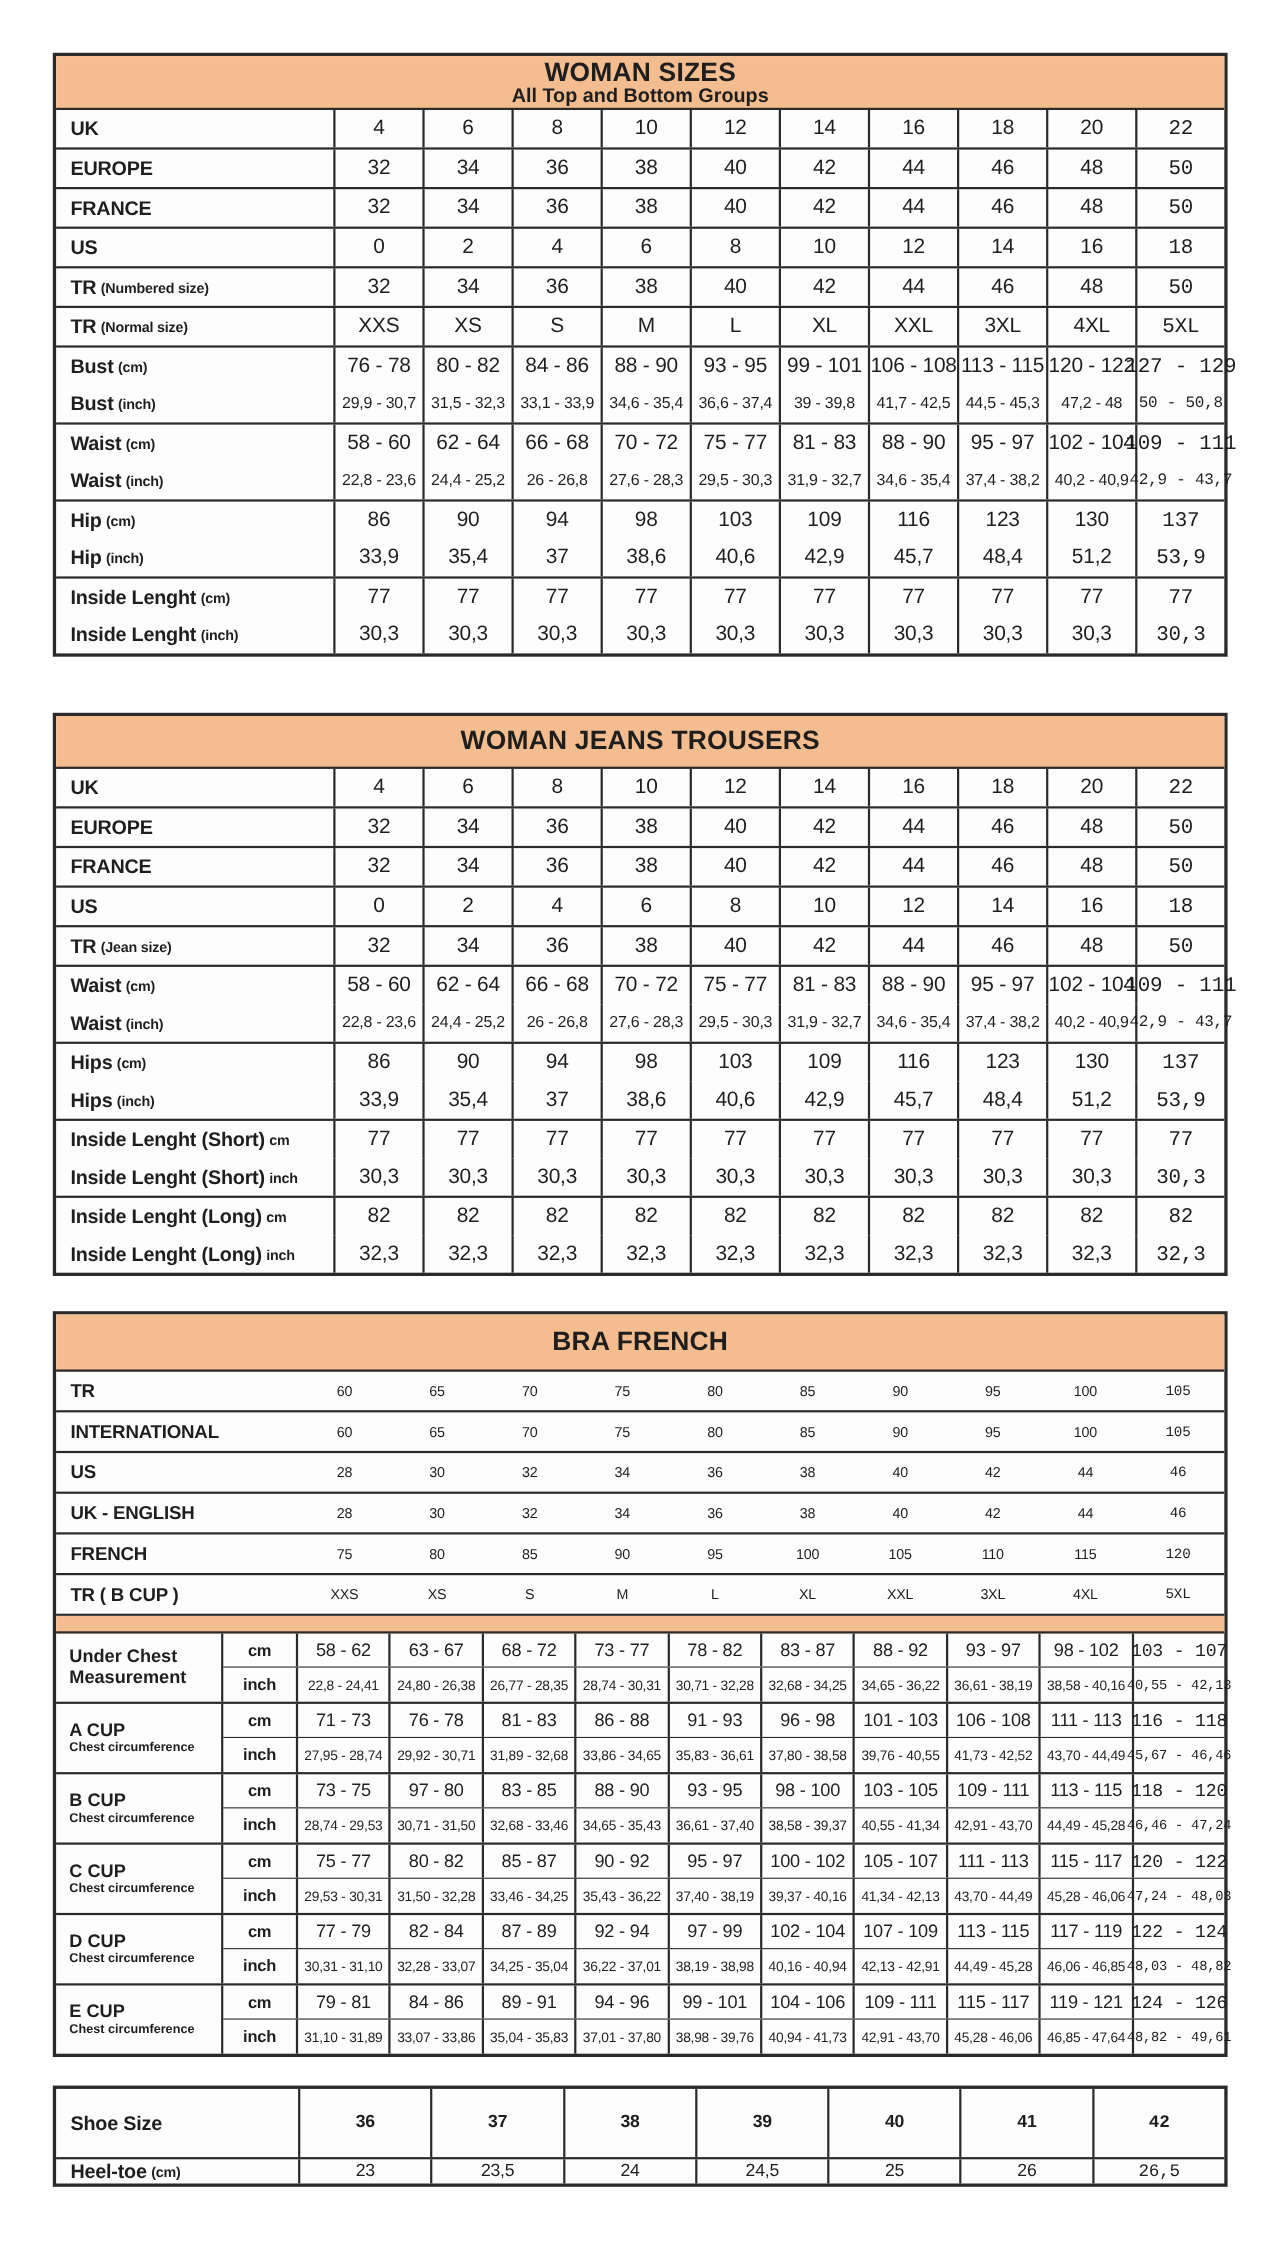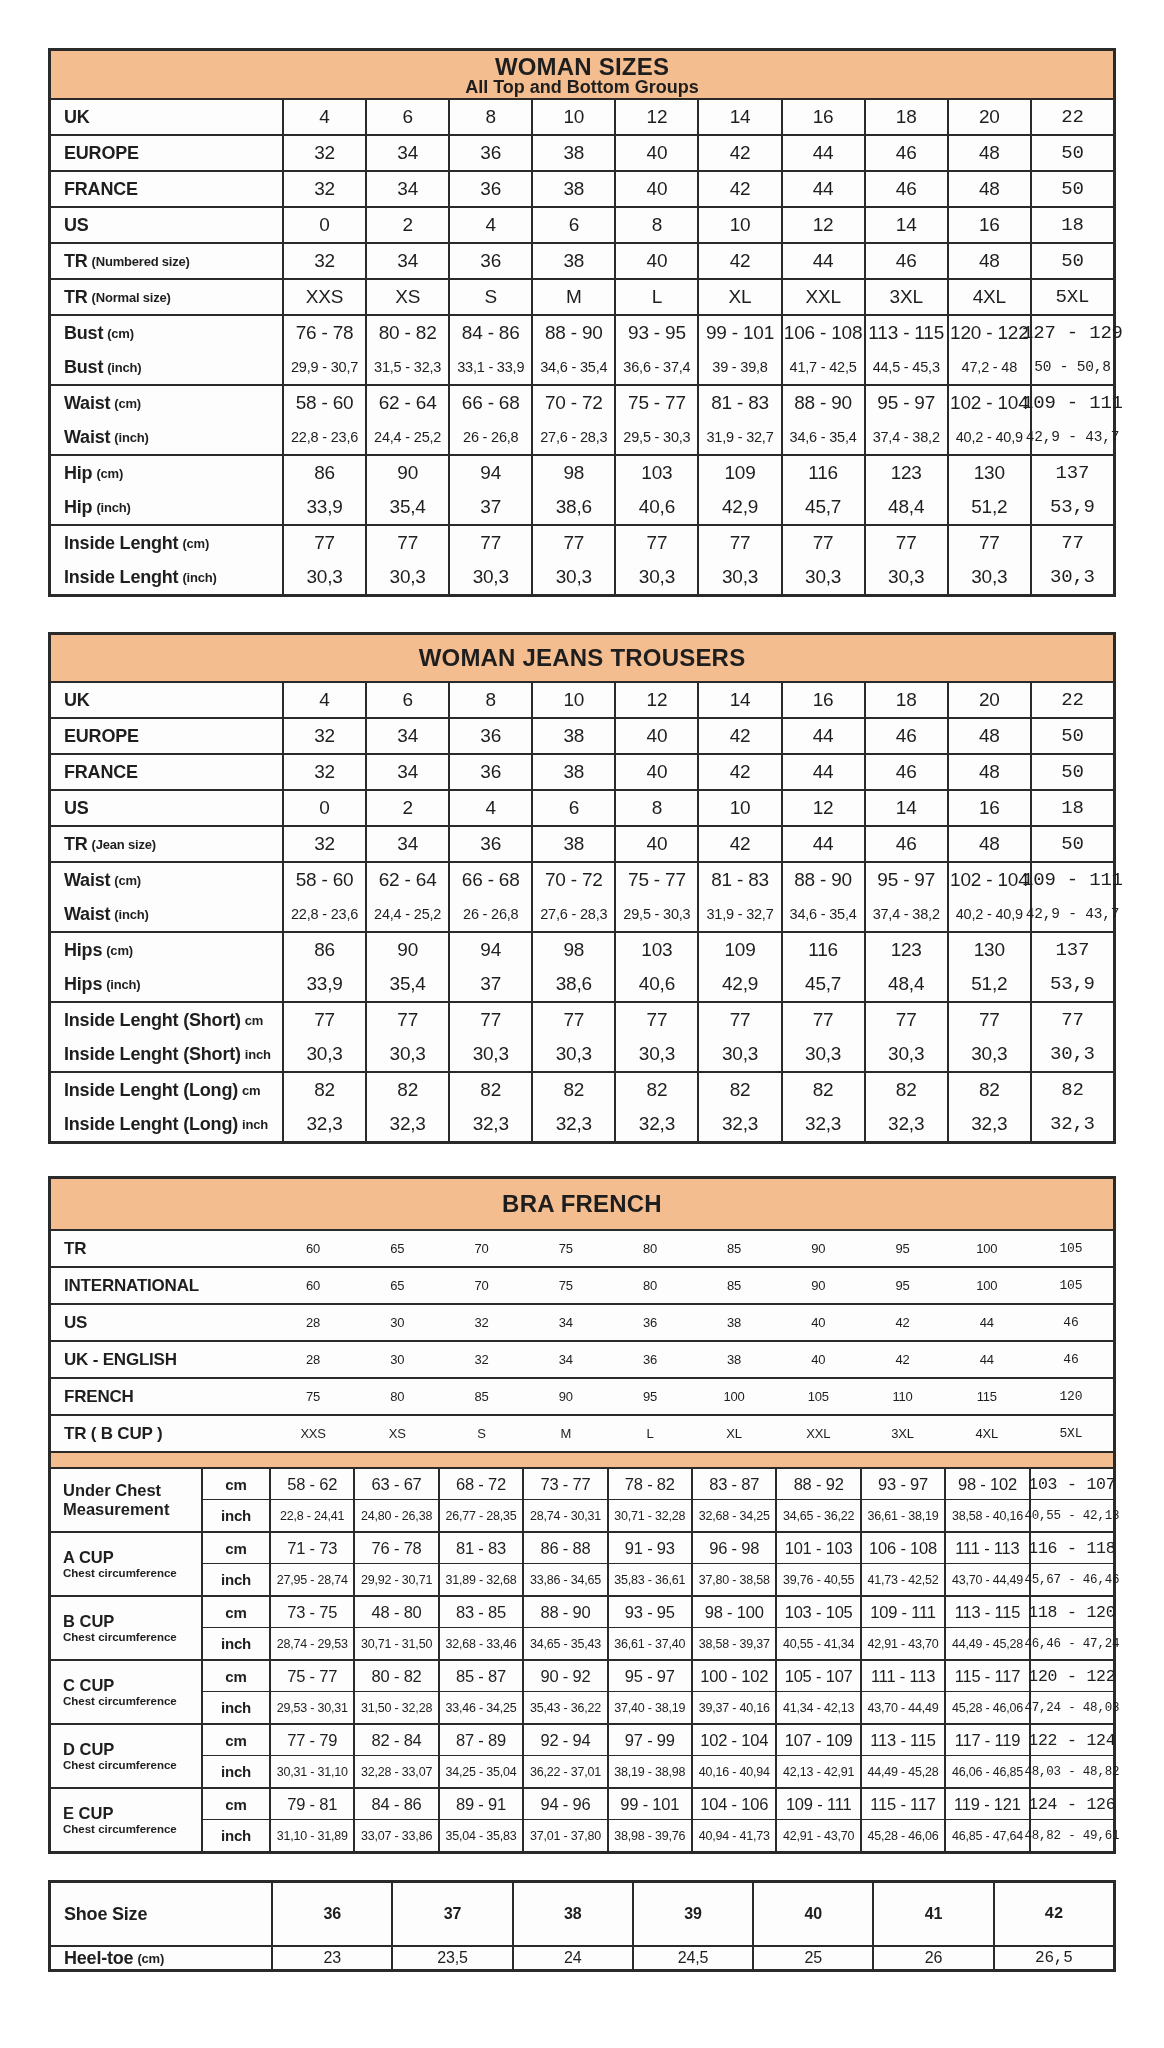--- a/index.html
+++ b/index.html
@@ -5,39 +5,39 @@
   :root{
     --accent:#f4bd90;
     --line:#2a2a2a;
     --text:#1e1e1e;
   }
   *{box-sizing:border-box;margin:0;padding:0;}
   html,body{width:1164px;height:2048px;overflow:hidden;}
   body{background:#ffffff;font-family:"Liberation Sans",sans-serif;color:var(--text);}
   .page{padding:48px 48px 0 48px;}
   .size-table{width:1068px;border:3px solid var(--line);background:#fdfdfd;}
-  #table-jeans{margin-top:35px;}
+  #table-jeans{margin-top:51px;}
   #table-bra{margin-top:32px;}
   #table-shoes{margin-top:26px;}
 
   .table-header{background:var(--accent);border-bottom:2px solid var(--line);text-align:center;}
   #table-woman .table-header{padding:3px 0 4px 0;}
   #table-jeans .table-header{padding:10px 0;}
   #table-bra .table-header{padding:12px 0;}
   #table-shoes .table-header{padding:15px 0;}
   .t-title{font-size:24px;line-height:26px;font-weight:bold;letter-spacing:.2px;}
   .t-sub{font-size:18px;line-height:14px;font-weight:bold;}
 
   
   .mg-group{border-bottom:2px solid var(--line);}
   .t-body > .mg-group:last-child{border-bottom:none;}
   .mg-row{display:flex;height:34px;align-items:stretch;}
   .cell{display:flex;align-items:center;justify-content:center;border-right:2px solid var(--line);font-size:19px;letter-spacing:-0.2px;white-space:nowrap;}
   .mg-row .cell:last-child, .cup-line .cell:last-child{border-right:none;font-family:Liberation Mono, monospace;}
-  .label-cell{width:233px;flex:none;justify-content:flex-start;padding-left:13px;font-weight:bold;font-size:18px;}
+  .label-cell{width:254px;flex:none;justify-content:flex-start;padding-left:13px;font-weight:bold;font-size:18px;}
   .lbl-note{font-size:13px;font-weight:bold;margin-left:4px;}
   .value-cell{flex:1 1 0;min-width:0;}
   .mg-row.small .value-cell{font-size:14.5px;}
   .mg-row.bold .value-cell{font-weight:bold;}
 
   
   #bra-top .mg-row{height:35px;}
   #bra-top .cell{border-right:none;}
   #bra-top .label-cell{width:220px;font-size:17px;}
   #bra-top .value-cell{font-size:13px;}
@@ -726,21 +726,21 @@
           </div>
           <div class="cup-group">
             <div class="cup-label">
               <div class="cup-label-main">B CUP</div>
               <div class="cup-label-sub">Chest circumference</div>
             </div>
             <div class="cup-lines">
               <div class="cup-line">
                 <div class="cell unit-cell">cm</div>
                 <div class="cell value-cell">73 - 75</div>
-                <div class="cell value-cell">48 - 80</div>
+                <div class="cell value-cell">97 - 80</div>
                 <div class="cell value-cell">83 - 85</div>
                 <div class="cell value-cell">88 - 90</div>
                 <div class="cell value-cell">93 - 95</div>
                 <div class="cell value-cell">98 - 100</div>
                 <div class="cell value-cell">103 - 105</div>
                 <div class="cell value-cell">109 - 111</div>
                 <div class="cell value-cell">113 - 115</div>
                 <div class="cell value-cell">118 - 120</div>
               </div>
               <div class="cup-line small">

